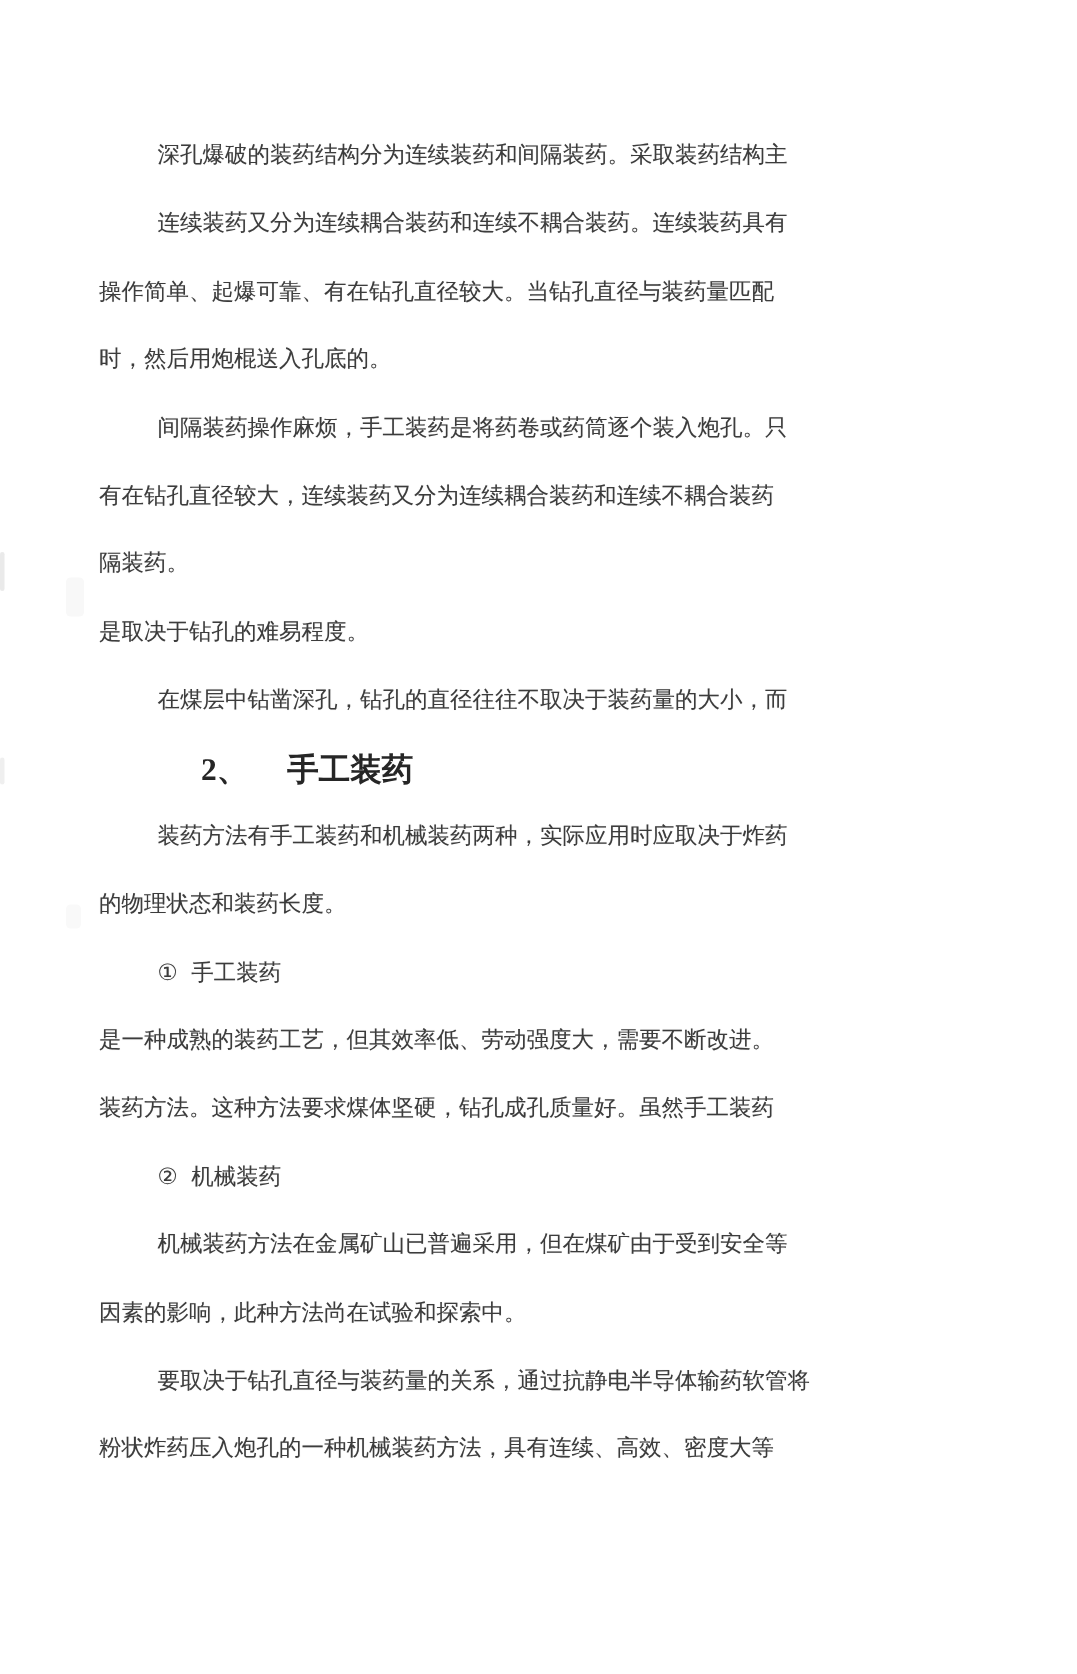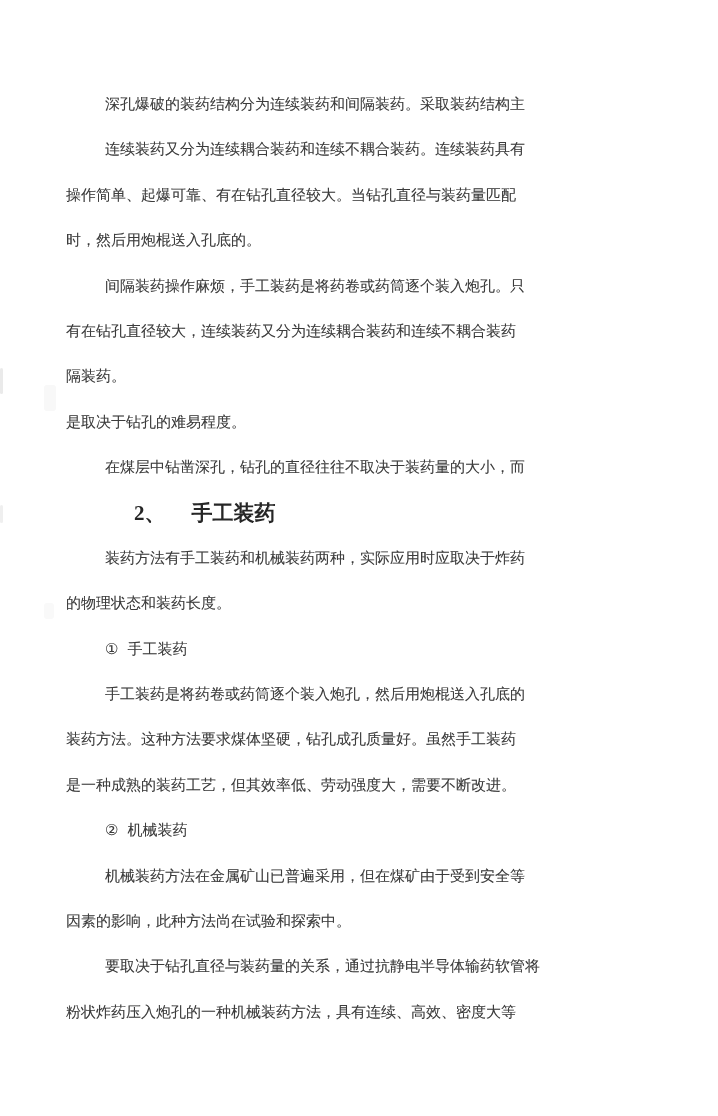--- a/index.html
+++ b/index.html
@@ -74,23 +74,22 @@
       <div class="line">时，然后用炮棍送入孔底的。</div>
       <div class="line indent">间隔装药操作麻烦，手工装药是将药卷或药筒逐个装入炮孔。只</div>
       <div class="line">有在钻孔直径较大，连续装药又分为连续耦合装药和连续不耦合装药</div>
       <div class="line">隔装药。</div>
       <div class="line">是取决于钻孔的难易程度。</div>
       <div class="line indent">在煤层中钻凿深孔，钻孔的直径往往不取决于装药量的大小，而</div>
       <div class="heading-line"><span>2、</span><span class="heading-title">手工装药</span></div>
       <div class="line indent">装药方法有手工装药和机械装药两种，实际应用时应取决于炸药</div>
       <div class="line">的物理状态和装药长度。</div>
       <div class="line indent"><span>①</span><span class="subheading-label">手工装药</span></div>
-      <div class="line indent">手工装药是将药卷或药筒逐个装入炮孔，然后用炮棍送入孔底的</div>
+      <div class="line">是一种成熟的装药工艺，但其效率低、劳动强度大，需要不断改进。</div>
       <div class="line">装药方法。这种方法要求煤体坚硬，钻孔成孔质量好。虽然手工装药</div>
-      <div class="line">是一种成熟的装药工艺，但其效率低、劳动强度大，需要不断改进。</div>
       <div class="line indent"><span>②</span><span class="subheading-label">机械装药</span></div>
       <div class="line indent">机械装药方法在金属矿山已普遍采用，但在煤矿由于受到安全等</div>
       <div class="line">因素的影响，此种方法尚在试验和探索中。</div>
       <div class="line indent">要取决于钻孔直径与装药量的关系，通过抗静电半导体输药软管将</div>
       <div class="line">粉状炸药压入炮孔的一种机械装药方法，具有连续、高效、密度大等</div>
     </div>
   <div class="smudge s1"></div>
   <div class="smudge s2"></div>
   <div class="smudge s3"></div>
   <div class="smudge s4"></div>

